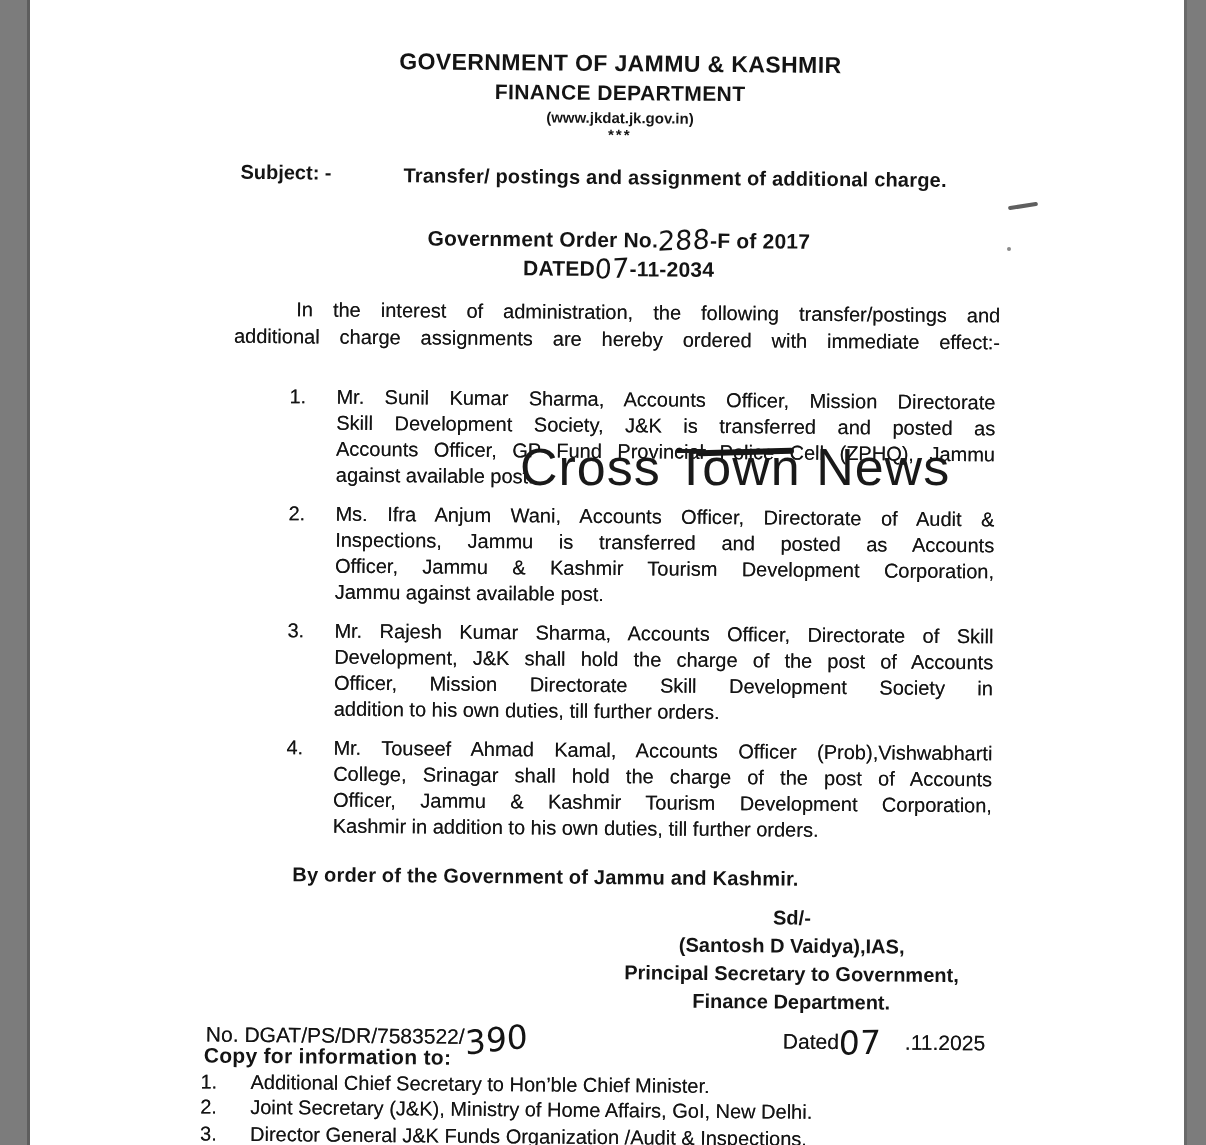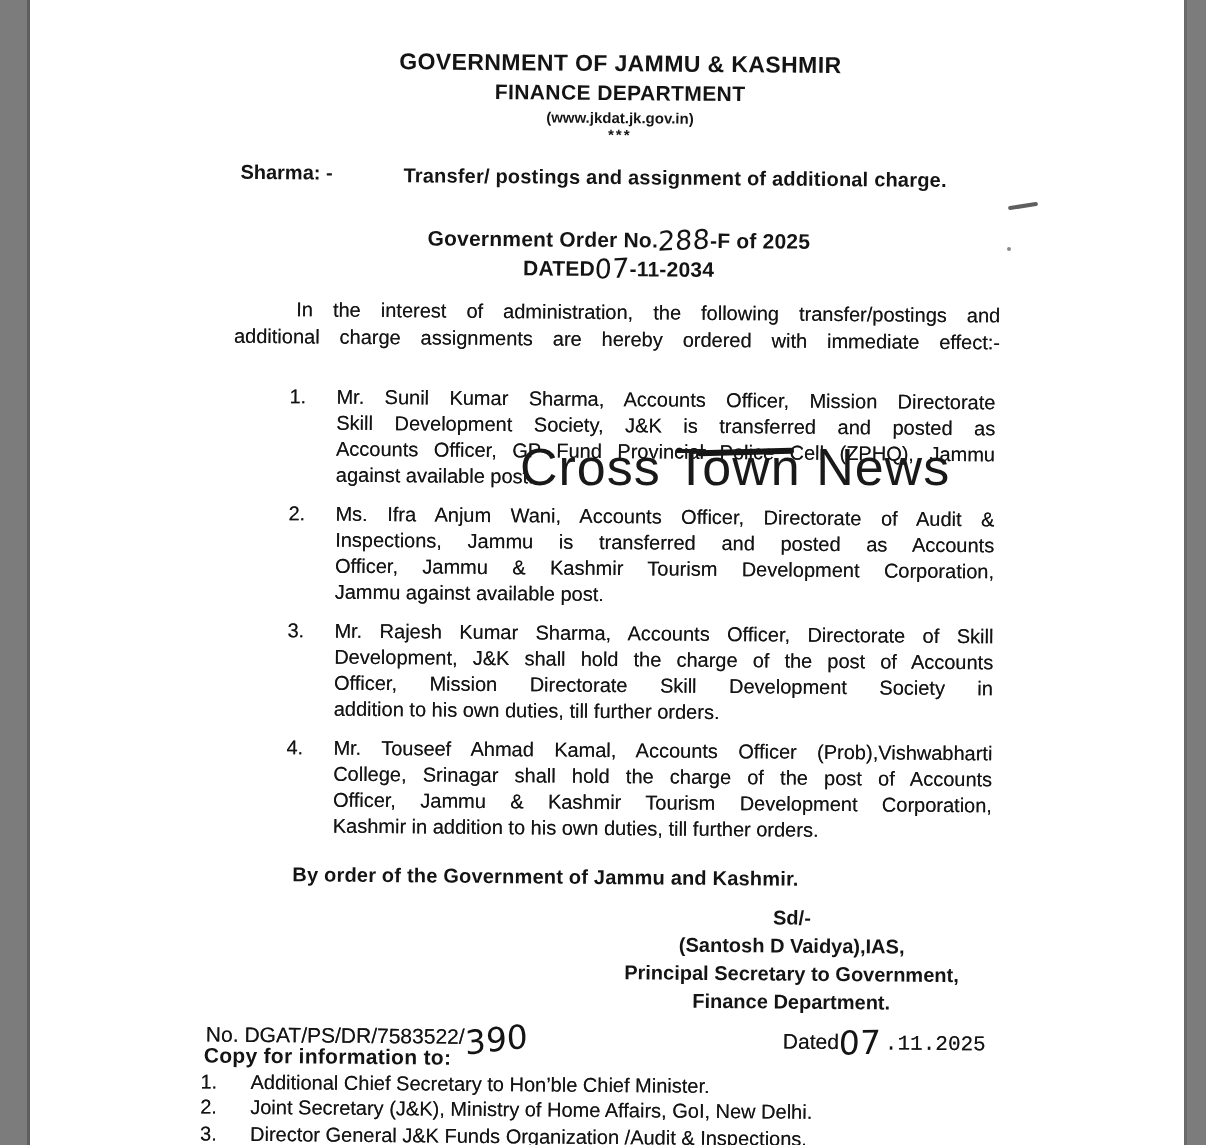--- a/index.html
+++ b/index.html
@@ -37,21 +37,21 @@
 
   .item{position:absolute;left:288px;width:706px;font-size:20px;line-height:26px;}
   .item .num{position:absolute;left:0;top:0;}
   .item .itext{margin-left:47px;}
 
   .byorder{left:295px;top:866px;font-size:20px;letter-spacing:.2px;}
   .sig{left:570px;top:902px;width:450px;text-align:center;font-size:20px;line-height:28px;}
 
   .ref{left:210px;top:1021px;font-size:21px;}
   .dated{left:787px;top:1023px;font-size:21px;}
-  .dated .suffix{margin-left:4px;font-family:Liberation Mono, monospace;}
+  .dated .suffix{margin-left:24px;}
   .copyhead{left:208px;top:1047px;font-size:21px;letter-spacing:.3px;}
   .copyrow{position:absolute;left:205px;width:860px;font-size:20px;}
   .copyrow .cnum{position:absolute;left:0;}
   .copyrow .ctext{margin-left:50px;}
 
   
   .hw{
     display:inline-block;font-family:"DejaVu Sans",sans-serif;font-weight:400;
     font-size:27px;line-height:.8;text-shadow:none;position:relative;top:2px;
     transform:rotate(-3deg) skewX(-5deg);
@@ -77,24 +77,24 @@
   <div class="bar left"></div>
   <div class="bar right"></div>
 
   <div class="content">
 
     <div class="abs center h1 b" style="top:50px">GOVERNMENT OF JAMMU &amp; KASHMIR</div>
     <div class="abs center h2 b" style="top:81px">FINANCE DEPARTMENT</div>
     <div class="abs center site b" style="top:109px">(www.jkdat.jk.gov.in)</div>
     <div class="abs center stars b" style="top:126px">***</div>
 
-    <div class="abs subject-label b" style="top:164px">Sharma: -</div>
+    <div class="abs subject-label b" style="top:164px">Subject: -</div>
     <div class="abs subject-text b" style="top:166px">Transfer/ postings and assignment of additional charge.</div>
 
-    <div class="abs center order b" style="top:227px"><span>Government Order No.</span><span class="hw">288</span><span>-F of 2025</span></div>
+    <div class="abs center order b" style="top:227px"><span>Government Order No.</span><span class="hw">288</span><span>-F of 2017</span></div>
     <div class="abs center order b" style="top:256px"><span>DATED</span><span class="hw">07</span><span>-11-2034</span></div>
 
     <div class="flow intro ink">
       <div class="jl ind">In the interest of administration, the following transfer/postings and</div>
       <div class="jl">additional charge assignments are hereby ordered with immediate effect:-</div>
     </div>
 
     <div class="item ink" style="top:386px">
       <span class="num">1.</span>
       <div class="itext">

